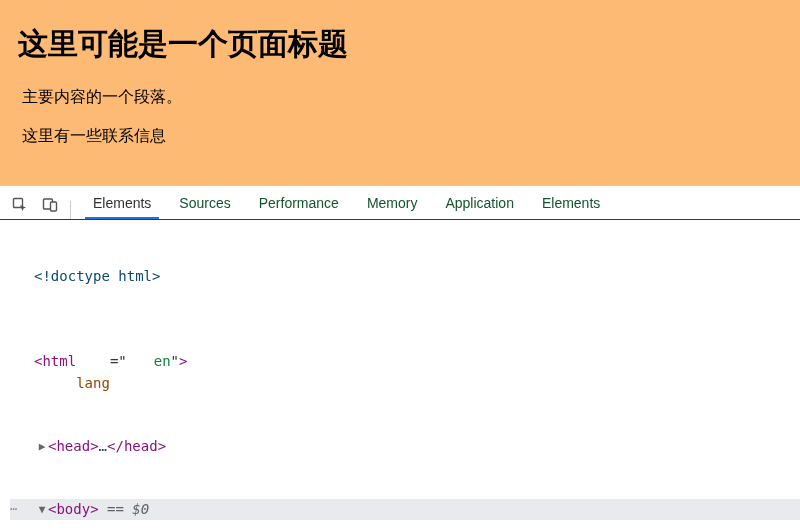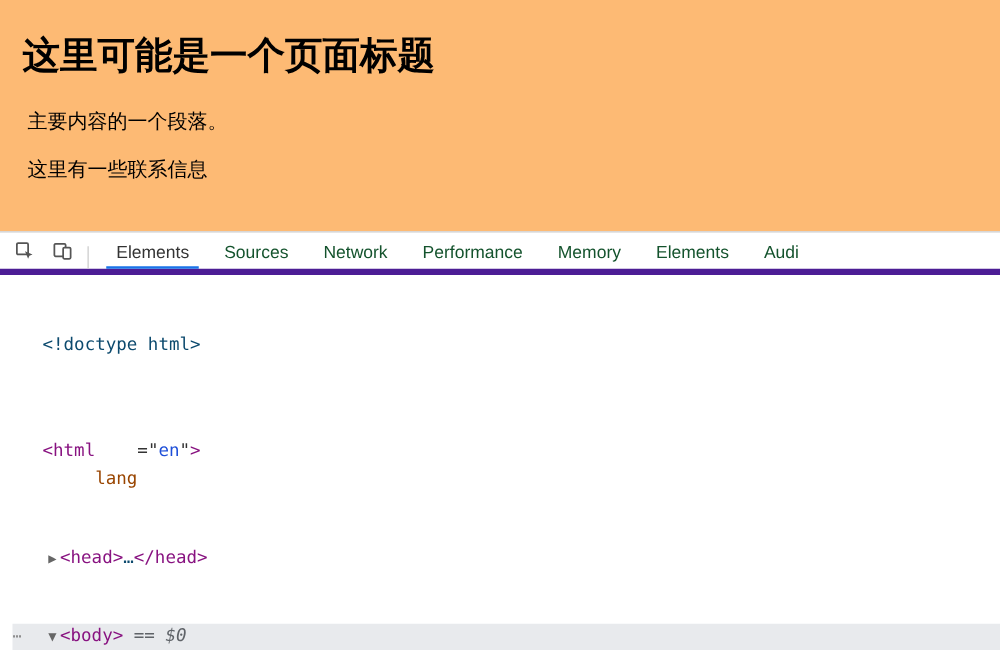--- a/index.html
+++ b/index.html
@@ -29,21 +29,21 @@
   }
   .devtools {
     border-top: 1px solid #ccc;
     background: #fff;
     font-family: sans-serif;
   }
   .dt-toolbar {
     display: flex;
     align-items: flex-end;
     height: 34px;
-    border-bottom: 5px solid #4c1d95;
+    border-bottom: 1px solid #4c1d95;
     font-size: 14px;
     color: #5f6368;
     padding: 0 6px;
     gap: 2px;
   }
   .dt-icon {
     width: 28px;
     height: 28px;
     display: flex;
     align-items: center;
@@ -110,21 +110,21 @@
   }
   .gutter {
     width: 12px;
     display: inline-block;
     color: #888;
     font-size: 12px;
     text-align: left;
   }
   .tag { color: #881280; }
   .attr-name { color: #994500; margin-top: 44px; }
-  .attr-value { color: #1d4ed8; }
+  .attr-value { color: #15803d; margin-left: 27px; }
   .punct { color: #881280; }
   .gray { color: #0c4a6e; }
   .eq { color: #5f6368; font-style: italic; }
   .ellipsis-dots { color: #888; letter-spacing: -1px; }
 </style>
 </head>
 <body>
 
 <div class="page">
   <h1>这里可能是一个页面标题</h1>
@@ -143,25 +143,24 @@
     <span class="dt-icon">
       <svg width="16" height="16" viewBox="0 0 16 16" fill="none" stroke="currentColor" stroke-width="1.4">
         <rect x="1.5" y="2" width="9" height="10" rx="1"></rect>
         <rect x="8.5" y="5" width="6" height="9" rx="1" fill="#fff"></rect>
       </svg>
     </span>
     <span class="dt-sep"></span>
     <div class="dt-tabs">
       <div class="dt-tab active">Elements</div>
       <div class="dt-tab">Sources</div>
-      <div class="dt-tab">Network</div>
       <div class="dt-tab">Performance</div>
       <div class="dt-tab">Memory</div>
+      <div class="dt-tab">Application</div>
       <div class="dt-tab">Elements</div>
-      <div class="dt-tab">Audi</div>
     </div>
   </div>
 
   <div class="dom-tree">
     <div class="dom-line"><span class="gutter"></span><span class="arrow"></span><span class="gray">&lt;!doctype html&gt;</span></div>
     <div class="dom-line"><span class="gutter"></span><span class="arrow"></span><span class="punct">&lt;</span><span class="tag">html</span> <span class="attr-name">lang</span><span>="</span><span class="attr-value">en</span><span>"</span><span class="punct">&gt;</span></div>
     <div class="dom-line"><span class="gutter"></span><span class="indent i1"></span><span class="arrow">▶</span><span class="punct">&lt;</span><span class="tag">head</span><span class="punct">&gt;</span><span class="gray">…</span><span class="punct">&lt;</span><span class="tag">/head</span><span class="punct">&gt;</span></div>
     <div class="dom-line selected"><span class="gutter"><span class="ellipsis-dots">⋯</span></span><span class="indent i1"></span><span class="arrow">▼</span><span class="punct">&lt;</span><span class="tag">body</span><span class="punct">&gt;</span><span class="eq"> == $0</span></div>
     
     

